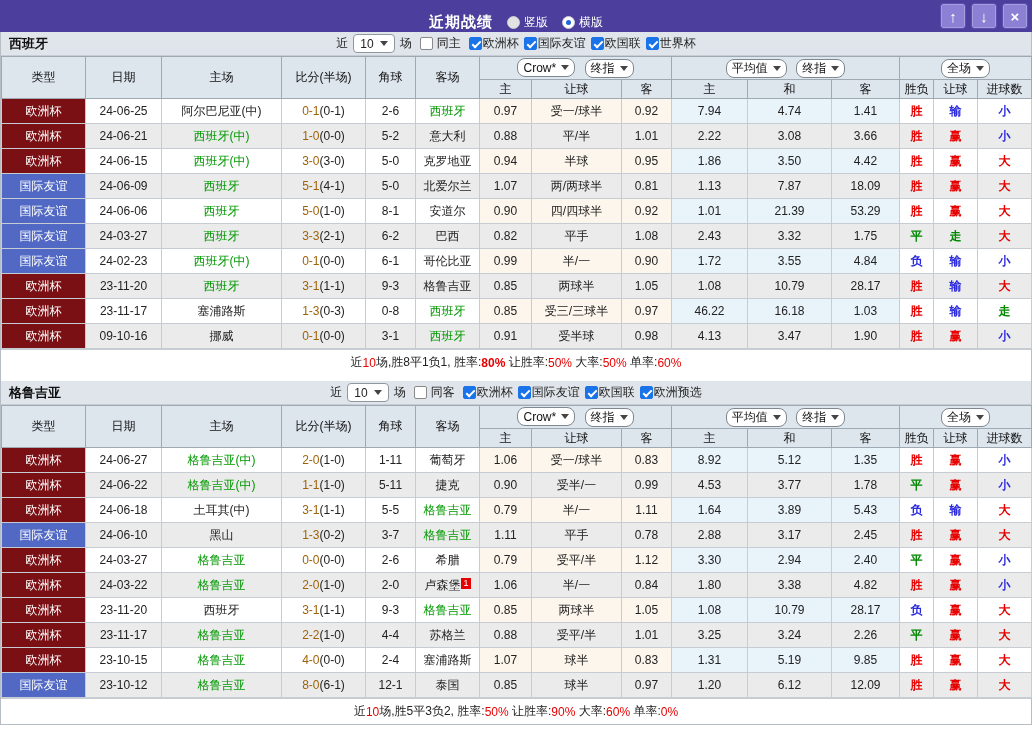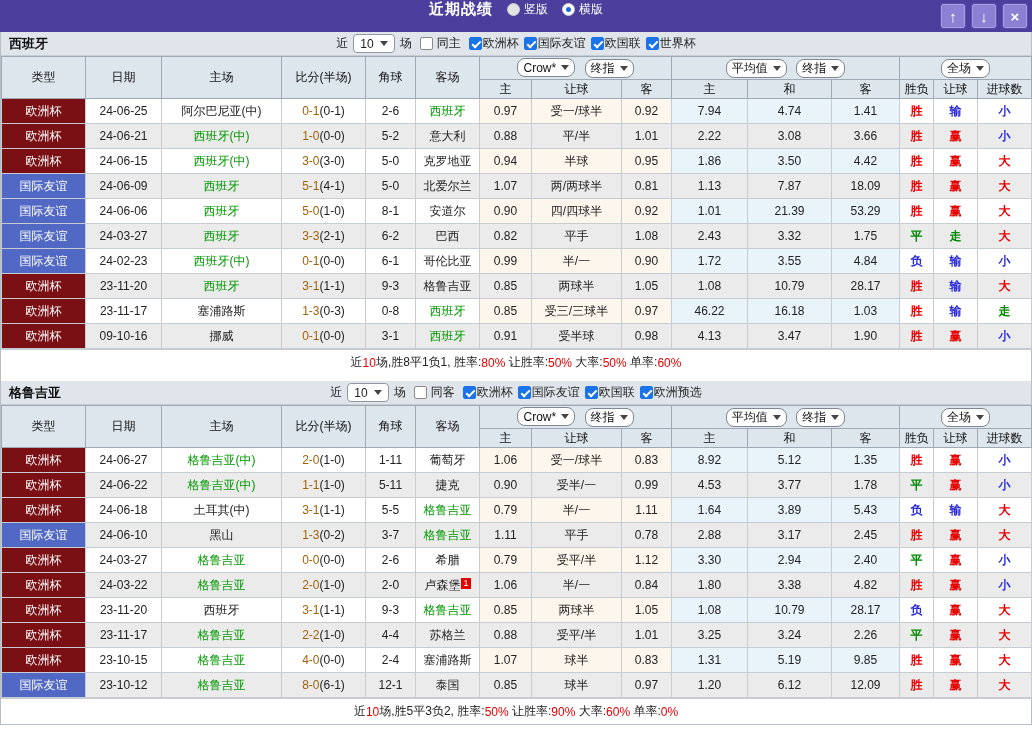--- a/index.html
+++ b/index.html
@@ -8,21 +8,21 @@
     font-family: "Liberation Sans", "DejaVu Sans", sans-serif;
     background: #fff;
     font-size: 12px;
     color: #222;
   }
   .app { width: 1032px; }
 
   
   .titlebar {
     height: 32px; background: #4b3e9c; position: relative;
-    display: flex; align-items: flex-start; justify-content: center; color: #fff;
+    display: flex; align-items: flex-end; justify-content: center; color: #fff;
   }
   .title-group { display: flex; align-items: center; gap: 8px; }
   .main-title { font-size: 15px; font-weight: bold; letter-spacing: 1px; }
   .radio-wrap { display: flex; align-items: center; gap: 4px; margin-left: 6px; cursor: pointer; }
   .radio { width: 13px; height: 13px; border-radius: 50%; background: #e3e3e3; border: 1px solid #cfcfcf; position: relative; }
   .radio.selected { background: #fff; }
   .radio.selected::after {
     content: ""; position: absolute; left: 3px; top: 3px; width: 5px; height: 5px;
     border-radius: 50%; background: #1f66d6;
   }
@@ -389,21 +389,21 @@
               <td class="res" style="color: rgb(230, 0, 0); font-weight: bold;">赢</td>
               <td class="res" style="color: rgb(43, 43, 221); font-weight: bold;">小</td>
             </tr>
           </tbody>
     </table>
 
     <div class="summary">
           <span style="white-space: pre;">近</span>
           <span class="red" style="white-space: pre;">10</span>
           <span style="white-space: pre;">场,胜8平1负1, 胜率:</span>
-          <span class="red" style="white-space: pre;">80%</span>
+          <span class="red" style="white-space: pre; font-weight: bold;">80%</span>
           <span style="white-space: pre;"> 让胜率:</span>
           <span class="red" style="white-space: pre;">50%</span>
           <span style="white-space: pre;"> 大率:</span>
           <span class="red" style="white-space: pre;">50%</span>
           <span style="white-space: pre;"> 单率:</span>
           <span class="red" style="white-space: pre;">60%</span>
         </div>
   </div>
 
   <div class="section-gap"></div>

